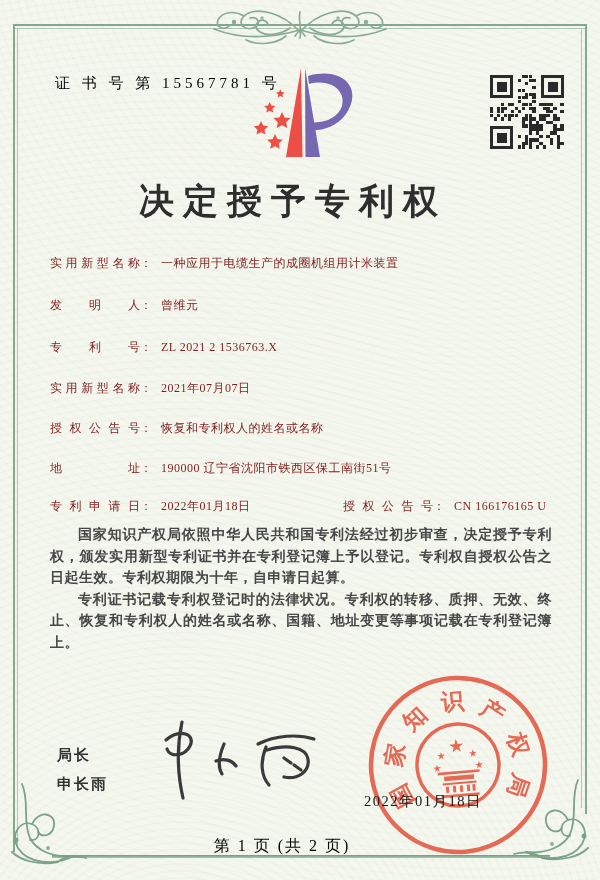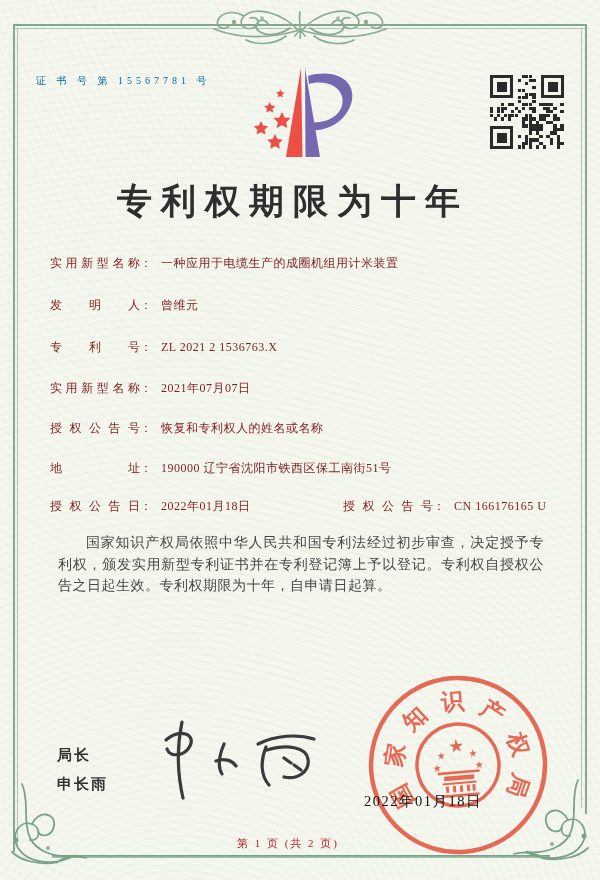--- a/index.html
+++ b/index.html
@@ -10,40 +10,40 @@
       repeating-radial-gradient(circle at 30% 115%, rgba(140,180,152,0.05) 0 2px, transparent 2px 7px),
       repeating-radial-gradient(circle at 80% -15%, rgba(140,180,152,0.04) 0 2px, transparent 2px 8px),
       #f5f7ef;
     color:#3a3a3a;
   }
   .abs{position:absolute;}
   
   .bline{position:absolute;background:#84a78d;}
   .bline.light{background:#adc7b5;}
   
-  .cert-no{left:36px;top:74px;font-size:10px;letter-spacing:4px;color:#0369a1;}
+  .cert-no{left:55px;top:74px;font-size:15px;letter-spacing:4px;color:#000000;}
   .title{left:0;width:586px;top:178px;text-align:center;font-size:35px;font-weight:bold;
          letter-spacing:9px;color:#2e2e2e;}
   
   .f-row{position:absolute;left:50px;font-size:12px;color:#7f1d1d;white-space:nowrap;}
   .f-label{display:inline-block;width:90px;text-align:justify;text-align-last:justify;}
   .f-colon{display:inline-block;}
   .f-value{display:inline-block;margin-left:9px;letter-spacing:0.5px;}
   .grant-right{position:absolute;left:293px;top:0;}
   
   .body-text{left:50px;top:524px;width:502px;font-size:14px;line-height:21.5px;
              color:#474747;text-align:justify;}
-  .body-text p{margin:8px;text-indent:2em;letter-spacing:0.5px;}
+  .body-text p{margin:0;text-indent:2em;letter-spacing:0.5px;font-weight:bold;}
   
   .sign-block{left:57px;top:740px;font-family:"Liberation Sans","DejaVu Sans",sans-serif;
               font-size:15px;color:#323232;line-height:29px;font-weight:600;letter-spacing:2px;}
   
   .seal-date{left:364px;top:792px;font-size:14.5px;color:#161616;letter-spacing:1.5px;
              z-index:6;font-weight:500;}
-  .footer{left:12px;width:552px;top:836px;text-align:center;font-size:11px;color:#b91c1c;letter-spacing:2px;}
+  .footer{left:6px;width:552px;top:836px;text-align:center;font-size:16px;color:#000000;letter-spacing:2px;}
   
   .qr{left:490px;top:75px;width:74px;height:74px;z-index:2;}
   .qr .cell{position:absolute;background:#2a2a2a;}
   .qr .finder{position:absolute;width:17px;height:17px;border:3.5px solid #2a2a2a;}
   .qr .finder::after{content:"";position:absolute;left:3.5px;top:3.5px;width:10px;height:10px;background:#2a2a2a;}
   .seal-wrap{left:352px;top:668px;width:212px;height:194px;z-index:5;transform:rotate(-5deg);opacity:.93;}
 </style>
 </head>
 <body>
 
@@ -232,49 +232,50 @@
     <div class="cell" style="left: 66.9524px; top: 66.9524px; width: 3.2419px; height: 3.2419px;"></div>
     <div class="cell" style="left: 70.4762px; top: 66.9524px; width: 3.2419px; height: 3.2419px;"></div>
     <div class="cell" style="left: 28.1905px; top: 70.4762px; width: 3.2419px; height: 3.2419px;"></div>
     <div class="cell" style="left: 31.7143px; top: 70.4762px; width: 3.2419px; height: 3.2419px;"></div>
     <div class="cell" style="left: 38.7619px; top: 70.4762px; width: 3.2419px; height: 3.2419px;"></div>
     <div class="cell" style="left: 45.8095px; top: 70.4762px; width: 3.2419px; height: 3.2419px;"></div>
     <div class="cell" style="left: 52.8571px; top: 70.4762px; width: 3.2419px; height: 3.2419px;"></div>
     <div class="cell" style="left: 66.9524px; top: 70.4762px; width: 3.2419px; height: 3.2419px;"></div>
   </div>
 
-<div class="abs title">专利权期限为十年</div>
+<div class="abs title">决定授予专利权</div>
 
 <div class="f-row" style="top:255px;">
   <span class="f-label">实用新型名称</span><span class="f-colon">：</span><span class="f-value">一种应用于电缆生产的成圈机组用计米装置</span>
 </div>
 <div class="f-row" style="top:297px;">
   <span class="f-label">发明人</span><span class="f-colon">：</span><span class="f-value">曾维元</span>
 </div>
 <div class="f-row" style="top:339px;">
   <span class="f-label">专利号</span><span class="f-colon">：</span><span class="f-value">ZL 2021 2 1536763.X</span>
 </div>
 <div class="f-row" style="top:380px;">
   <span class="f-label">实用新型名称</span><span class="f-colon">：</span><span class="f-value">2021年07月07日</span>
 </div>
 <div class="f-row" style="top:420px;">
   <span class="f-label">授权公告号</span><span class="f-colon">：</span><span class="f-value">恢复和专利权人的姓名或名称</span>
 </div>
 <div class="f-row" style="top:460px;">
   <span class="f-label">地址</span><span class="f-colon">：</span><span class="f-value">190000 辽宁省沈阳市铁西区保工南街51号</span>
 </div>
 <div class="f-row" style="top:498px;">
-  <span class="f-label">授权公告日</span><span class="f-colon">：</span><span class="f-value">2022年01月18日</span>
+  <span class="f-label">专利申请日</span><span class="f-colon">：</span><span class="f-value">2022年01月18日</span>
   <span class="grant-right">
     <span class="f-label">授权公告号</span><span class="f-colon">：</span><span class="f-value">CN 166176165 U</span>
   </span>
 </div>
 
 <div class="abs body-text">
   <p>国家知识产权局依照中华人民共和国专利法经过初步审查，决定授予专利权，颁发实用新型专利证书并在专利登记簿上予以登记。专利权自授权公告之日起生效。专利权期限为十年，自申请日起算。</p>
+  <p>专利证书记载专利权登记时的法律状况。专利权的转移、质押、无效、终止、恢复和专利权人的姓名或名称、国籍、地址变更等事项记载在专利登记簿上。</p>
 </div>
 
 <div class="abs sign-block">
   <div>局长</div>
   <div>申长雨</div>
 </div>
 
 <svg class="abs" style="left:148px;top:714px;" width="175" height="92" viewBox="0 0 175 92">
   <g stroke="#3a3a3c" stroke-width="3.2" fill="none" stroke-linecap="round" stroke-linejoin="round">
     <path d="M34,8 C29,32 29,58 35,84"></path>

